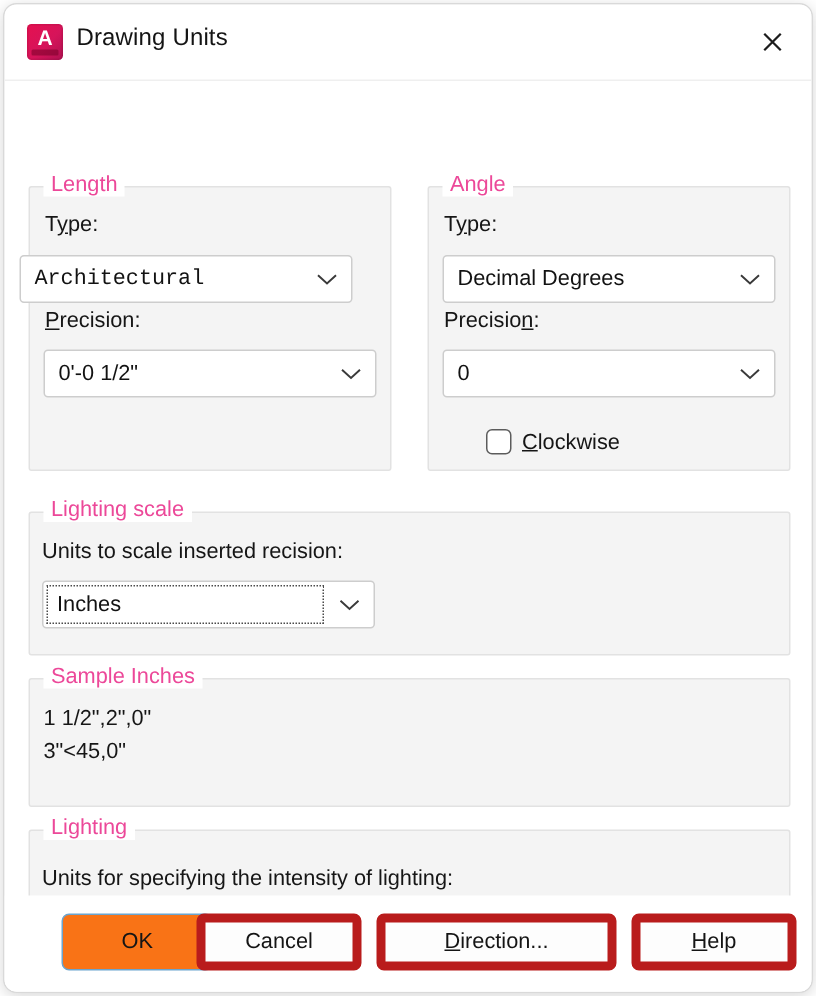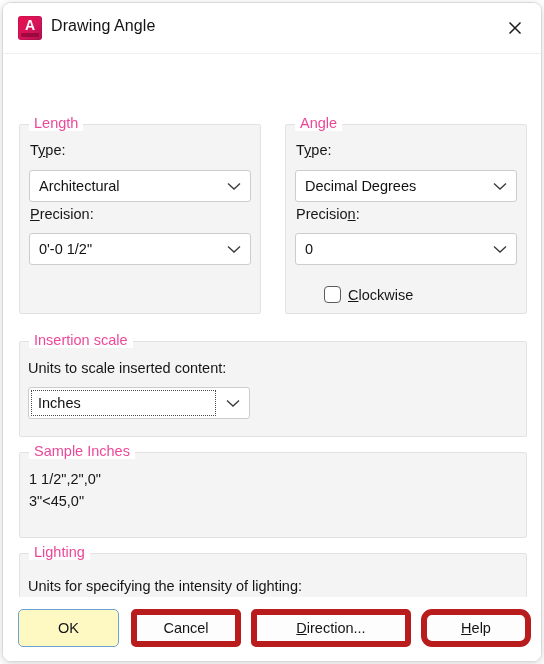--- a/index.html
+++ b/index.html
@@ -223,52 +223,53 @@
     color: #151515;
     display: flex;
     align-items: center;
     justify-content: center;
     cursor: default;
     white-space: nowrap;
   }
   .btn u { text-decoration: underline; text-underline-offset: 1px; }
   .btn.default {
     border: 1.6px solid #6ba4ce;
-    background: #fef9c3;
+    background: #f97316;
+    margin-left: 23px;
   }
   #btn-ok        { left: 15px;  width: 101px; }
   #btn-cancel    { left: 128px; width: 110px; }
   #btn-direction { left: 248px; width: 160px; align-items: center; }
-  #btn-help      { left: 418px; width: 110px; border-radius: 11px; }
+  #btn-help      { left: 418px; width: 110px; }
 </style>
 </head>
 <body>
 
 <div class="window">
 
   <div class="titlebar">
     <div class="app-icon">
       <div class="letter">A</div>
       <div class="band"></div>
     </div>
-    <div class="title-text">Drawing Angle</div>
+    <div class="title-text">Drawing Units</div>
     <div class="close-btn">
       <svg width="16" height="16" viewBox="0 0 16 16">
         <path d="M2.5 2.5 L13.5 13.5 M13.5 2.5 L2.5 13.5" stroke="#1c1c1c" stroke-width="1.5" fill="none"></path>
       </svg>
     </div>
   </div>
 
   <div class="dialog-body">
 
     <div class="group" id="group-length">
       <div class="group-title">Length</div>
     </div>
     <div class="field-label" style="left:27px; top:88px;"><span>T</span><u>y</u><span>pe:</span></div>
-    <div class="combo" style="left:26px; top:116px; width:222px;">
+    <div class="combo" style="left:10px; top:116px; width:222px;font-family:Liberation Mono, monospace;">
       <div class="combo-value">Architectural</div>
       <div class="chevron">
         <svg width="14" height="9" viewBox="0 0 14 9">
             <path d="M1 1.5 L7 7 L13 1.5" stroke="#3a3a3a" stroke-width="1.3" fill="none"></path>
           </svg>
       </div>
     </div>
     <div class="field-label" style="left:27px; top:152px;"><span></span><u>P</u><span>recision:</span></div>
     <div class="combo" style="left:26px; top:179px; width:222px;">
       <div class="combo-value">0'-0 1/2"</div>
@@ -299,23 +300,23 @@
             <path d="M1 1.5 L7 7 L13 1.5" stroke="#3a3a3a" stroke-width="1.3" fill="none"></path>
           </svg>
       </div>
     </div>
     <div class="checkbox-row" style="left:293px; top:232px;">
       <div class="checkbox-box"></div>
       <div class="checkbox-label"><u>C</u><span>lockwise</span></div>
     </div>
 
     <div class="group" id="group-insert">
-      <div class="group-title">Insertion scale</div>
-    </div>
-    <div class="field-label" style="left:25px; top:306px;">Units to scale inserted content:</div>
+      <div class="group-title">Lighting scale</div>
+    </div>
+    <div class="field-label" style="left:25px; top:306px;">Units to scale inserted recision:</div>
     <div class="combo focused" style="left:25px; top:333px; width:222px;">
       <div class="combo-value">Inches</div>
       <div class="focus-ring"></div>
       <div class="chevron">
         <svg width="14" height="9" viewBox="0 0 14 9">
             <path d="M1 1.5 L7 7 L13 1.5" stroke="#3a3a3a" stroke-width="1.3" fill="none"></path>
           </svg>
       </div>
     </div>
 

